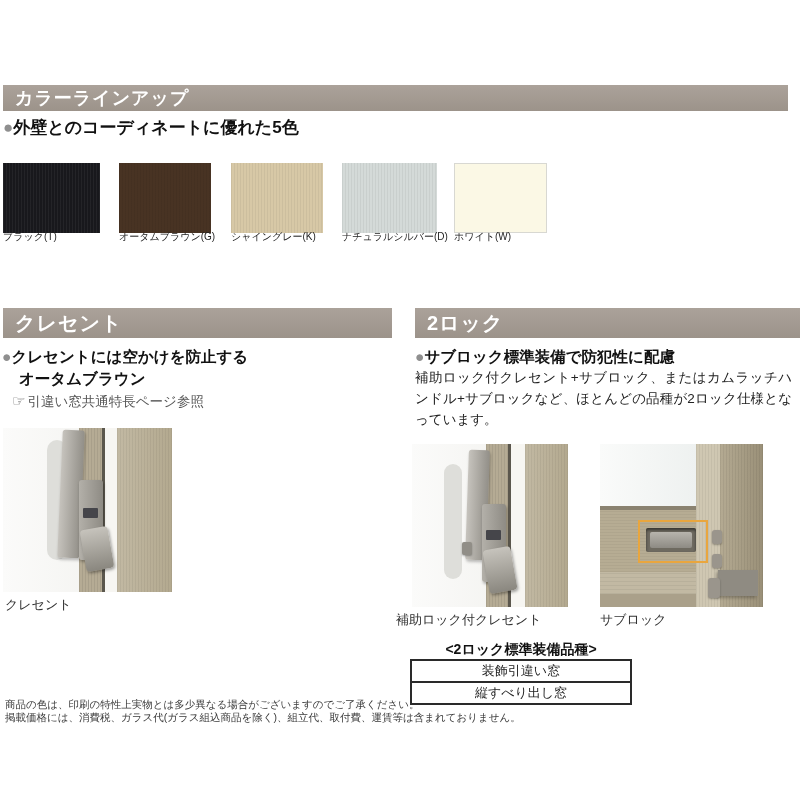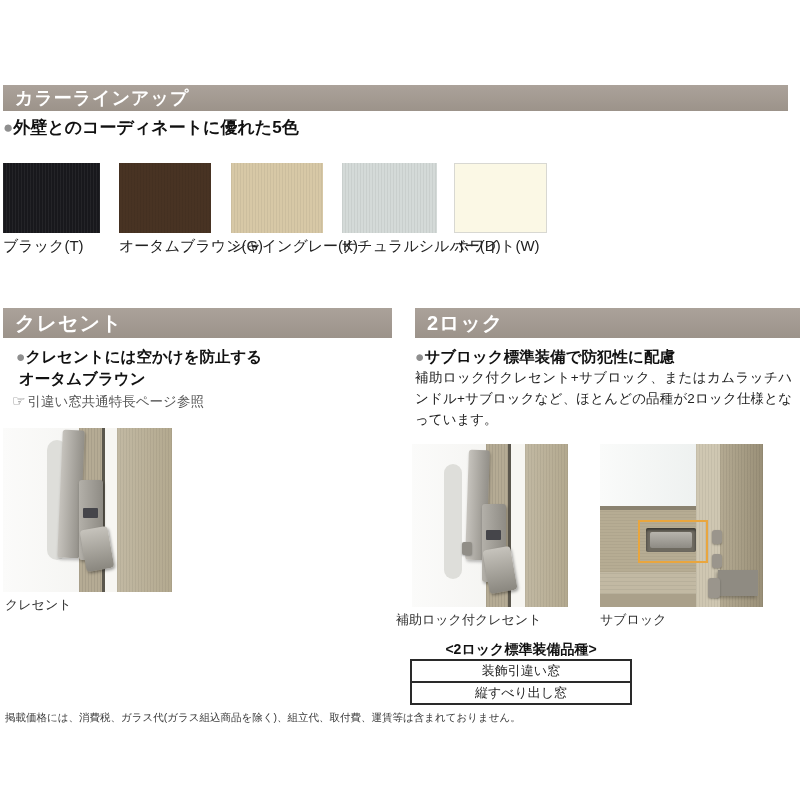--- a/index.html
+++ b/index.html
@@ -24,37 +24,37 @@
     color:#fff;font-weight:bold;font-size:20px;padding-left:12px;
     letter-spacing:1px;box-sizing:border-box;
   }
   #bar-crescent{left:3px;width:389px;}
   #bar-twolock{left:415px;width:434px;}
 
   
   .bullet{color:#8f8f8f;}
   #subtitle{position:absolute;left:3px;top:116px;font-size:17px;font-weight:bold;color:#111;}
   .sec-head{position:absolute;font-size:15.5px;font-weight:bold;color:#111;}
-  #cres-h1{left:16px;top:347px;}
+  #cres-h1{left:2px;top:347px;}
   #cres-h2{left:19px;top:369px;}
   #twolock-h{left:415px;top:347px;}
   #cres-ref{position:absolute;left:12px;top:392px;font-size:13.5px;color:#555;}
   #cres-ref .hand{font-size:15px;margin-right:2px;color:#666;}
   #twolock-body{
     position:absolute;left:415px;top:367px;width:377px;
     font-size:13.5px;line-height:21px;color:#222;text-align:justify;
   }
 
   
   .swatch{position:absolute;top:163px;height:70px;}
   .swatch .grain{position:absolute;inset:0;
     background:repeating-linear-gradient(90deg,rgba(0,0,0,0.05) 0 1px,transparent 1px 3px);}
   .swatch .grain-light{position:absolute;inset:0;
     background:repeating-linear-gradient(90deg,rgba(255,255,255,0.05) 0 1px,transparent 1px 3px);}
-  .swatch-label{position:absolute;top:237px;font-size:15px;color:#222;white-space:nowrap;}
+  .swatch-label{position:absolute;top:230px;font-size:10px;color:#222;white-space:nowrap;}
   #sw0{left:3px;width:97px;} #lb0{left:3px;}
   #sw1{left:119px;width:92px;} #lb1{left:119px;}
   #sw2{left:231px;width:92px;} #lb2{left:231px;}
   #sw3{left:342px;width:95px;} #lb3{left:342px;}
   #sw4{left:454px;width:93px;border:1px solid #d8d8d2;box-sizing:border-box;} #lb4{left:454px;}
 
   
   .photo{position:absolute;overflow:hidden;background:linear-gradient(to right,#fbfbfa,#efeeea);}
   #photo-cres{left:3px;top:428px;width:169px;height:164px;}
   #photo-aux{left:412px;top:444px;width:156px;height:163px;}
@@ -221,15 +221,16 @@
     <tbody>
         <tr>
           <td>装飾引違い窓</td>
         </tr>
     <tr>
           <td>縦すべり出し窓</td>
         </tr>
   </tbody>
     </table>
 
+  <div id="fn1" class="footnote">商品の色は、印刷の特性上実物とは多少異なる場合がございますのでご了承ください。</div>
   <div id="fn2" class="footnote">掲載価格には、消費税、ガラス代(ガラス組込商品を除く)、組立代、取付費、運賃等は含まれておりません。</div>
 
 </div>
 
 </body></html>

